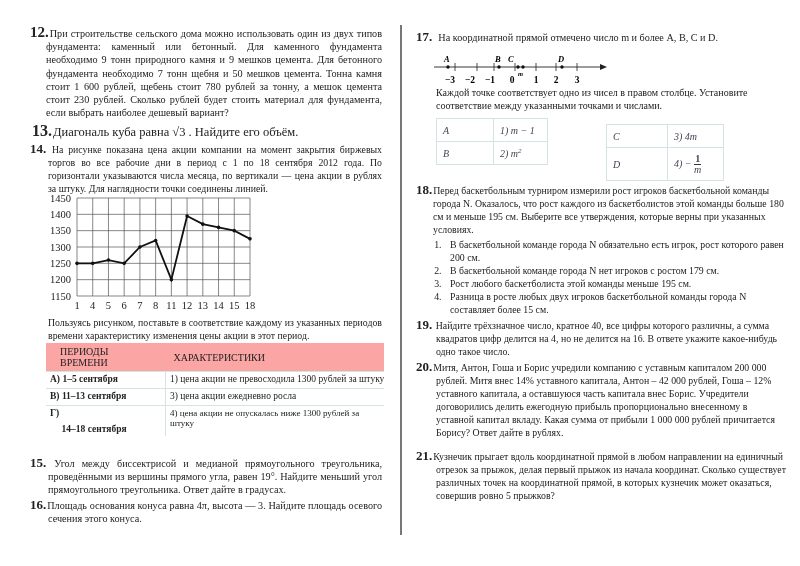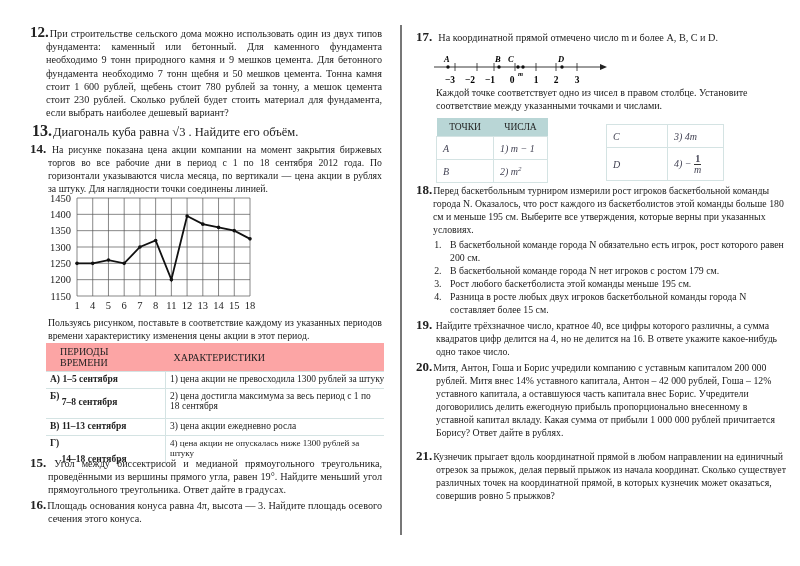--- a/index.html
+++ b/index.html
@@ -111,24 +111,20 @@
 <table class="tbl" style="left:46px; top:343px; width:338px;">
   <tbody>
       <tr>
     <th style="width:100px; padding-left:14px;">ПЕРИОДЫ ВРЕМЕНИ</th>
     <th>ХАРАКТЕРИСТИКИ</th>
   </tr>
   <tr style="height:17px;">
     <td class="b"><span>А)</span> <span>1–5 сентября</span></td>
     <td style="white-space:nowrap; overflow:hidden; max-width:210px;">1) цена акции не превосходила 1300 рублей за штуку</td>
   </tr>
-  <tr style="height:30px;">
-    <td class="b"><span>Б)</span> <span style="position:relative; top:6px;">7–8 сентября</span></td>
-    <td>2) цена достигла максимума за весь период с 1 по 18 сентября</td>
-  </tr>
   <tr style="height:17px;">
     <td class="b"><span>В)</span> <span>11–13 сентября</span></td>
     <td>3) цена акции ежедневно росла</td>
   </tr>
   <tr style="height:30px;">
     <td class="b"><span>Г)</span> <span style="position:relative; top:16px;">14–18 сентября</span></td>
     <td style="font-size:9px;">4) цена акции не опускалась ниже 1300 рублей за штуку</td>
   </tr>
 </tbody>
   </table>
@@ -181,24 +177,20 @@
   <text id="nl-D" x="126" y="7" font-size="8.5" font-weight="bold" font-style="italic">D</text>
   <text id="nl-m" x="86" y="21" font-size="6.5" font-weight="bold" font-style="italic">m</text>
 </svg>
 
 <div class="task" style="left:436px; top:86px; width:350px; font-size:10px;">
   <span>Каждой точке соответствует одно из чисел в правом столбце. Установите соответствие между указанными точками и числами.</span>
 </div>
 
 <table class="pt" style="left:436px; top:118px; width:112px;">
   <tbody>
-      <tr>
-    <th>ТОЧКИ</th>
-    <th>ЧИСЛА</th>
-  </tr>
   <tr>
     <td style="width:44px;">A</td>
     <td>1) m − 1</td>
   </tr>
   <tr>
     <td>B</td>
     <td>2) m<sup style="font-size:7px;">2</sup></td>
   </tr>
 </tbody>
   </table>

